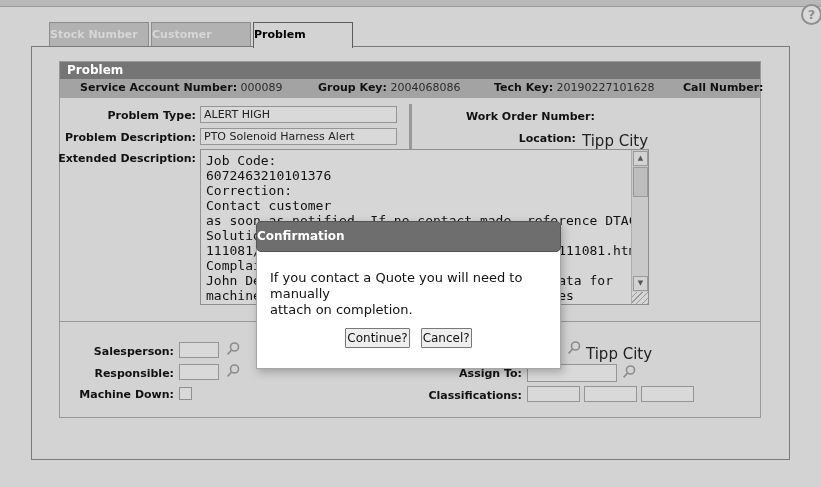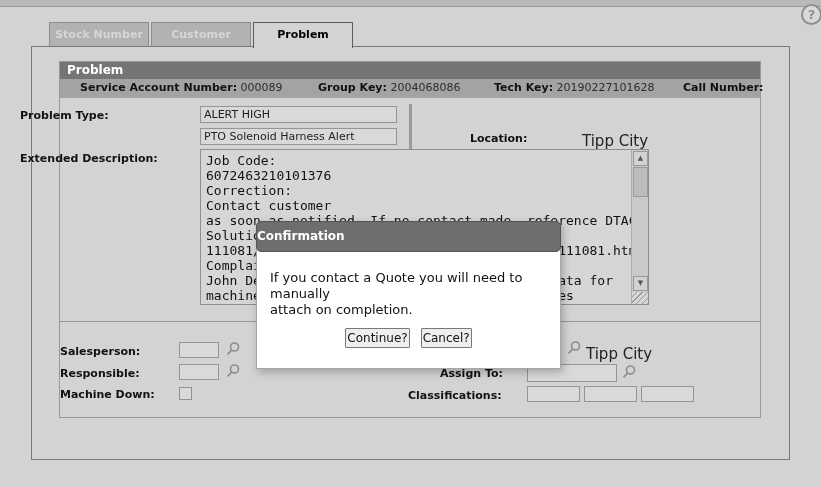--- a/index.html
+++ b/index.html
@@ -14,21 +14,21 @@
   .top-strip { position:absolute; left:0; top:0; width:821px; height:7px;
     background:#b9b9b9; border-bottom:1px solid #9a9a9a; }
 
   .help-icon { position:absolute; left:801px; top:4px; width:21px; height:21px;
     border:2px solid #8f8f8f; border-radius:50%; color:#8f8f8f;
     font-weight:bold; font-size:13px; text-align:center; line-height:17px;
     background:#d9d9d9; }
 
   
   .tabs { position:absolute; left:49px; top:22px; display:flex; gap:2px; z-index:3; }
-  .tab { width:100px; height:24px; line-height:24px; text-align:center;
+  .tab { width:100px; height:24px; line-height:24px; 
     font-size:11px; font-weight:bold; background:#b2b2b2; color:#d6d6d6;
     border:1px solid #8d8d8d; border-bottom:none; }
   .tab.active { background:#d3d3d3; color:#000; border:1px solid #5d5d5d;
     border-bottom:none; height:26px; }
 
   
   .panel { position:absolute; left:31px; top:46px; width:759px; height:414px;
     border:1px solid #7a7a7a; background:#d3d3d3; }
 
   
@@ -38,21 +38,21 @@
     background:#757575; color:#fff; font-weight:bold; font-size:12px;
     line-height:17px; padding-left:7px; z-index:1; }
   .account-bar { position:absolute; left:60px; top:79px; width:700px; height:19px;
     background:#a3a3a3; font-size:11px; line-height:17px; z-index:1; }
   .ab-group { position:absolute; white-space:nowrap; }
   .ab-label { font-weight:bold; color:#111; }
   .ab-value { color:#2c2c2c; }
   .ab-1 { left:20px; } .ab-2 { left:258px; } .ab-3 { left:434px; } .ab-4 { left:623px; }
 
   .lbl { position:absolute; font-size:11px; font-weight:bold; color:#111;
-    text-align:left; white-space:nowrap; }
+    text-align:right; white-space:nowrap; }
   .val { position:absolute; font-size:15px; color:#222; white-space:nowrap; }
 
   .tinput { position:absolute; height:17px; border:1px solid #959595;
     background:#d9d9d9; font-family:"DejaVu Sans","Liberation Sans",sans-serif;
     font-size:11px; color:#222; padding:0 3px; }
 
   .divider-v { position:absolute; left:409px; top:104px; width:3px; height:45px;
     background:#9a9a9a; }
 
   
@@ -134,25 +134,27 @@
       <span class="ab-value">20190227101628</span>
     </span>
     <span class="ab-group ab-4">
       <span class="ab-label">Call Number:</span>
       <span class="ab-value"></span>
     </span>
   </div>
 
   <div class="lbl" style="left:20px;top:109px;width:176px;">Problem Type:</div>
   <input class="tinput" style="left: 200px; top: 106px; width: 197px;" value="ALERT HIGH">
+  <div class="lbl" style="left:20px;top:131px;width:176px;">Problem Description:</div>
   <input class="tinput" style="left: 200px; top: 128px; width: 197px;" value="PTO Solenoid Harness Alert">
   <div class="lbl" style="left:20px;top:152px;width:176px;">Extended Description:</div>
 
   <div class="divider-v"></div>
 
+  <div class="lbl" style="left:330px;top:110px;width:270px;text-align:left;left:466px;width:140px;">Work Order Number:</div>
   <div class="lbl" style="left:470px;top:132px;width:106px;">Location:</div>
   <div class="val" style="left:582px;top:132px;">Tipp City</div>
 
   <div class="ta">
     <pre class="ta-text">Job Code:
 6072463210101376
 Correction:
 Contact customer
 as soon as notified. If no contact made, reference DTAC
 Solution:

